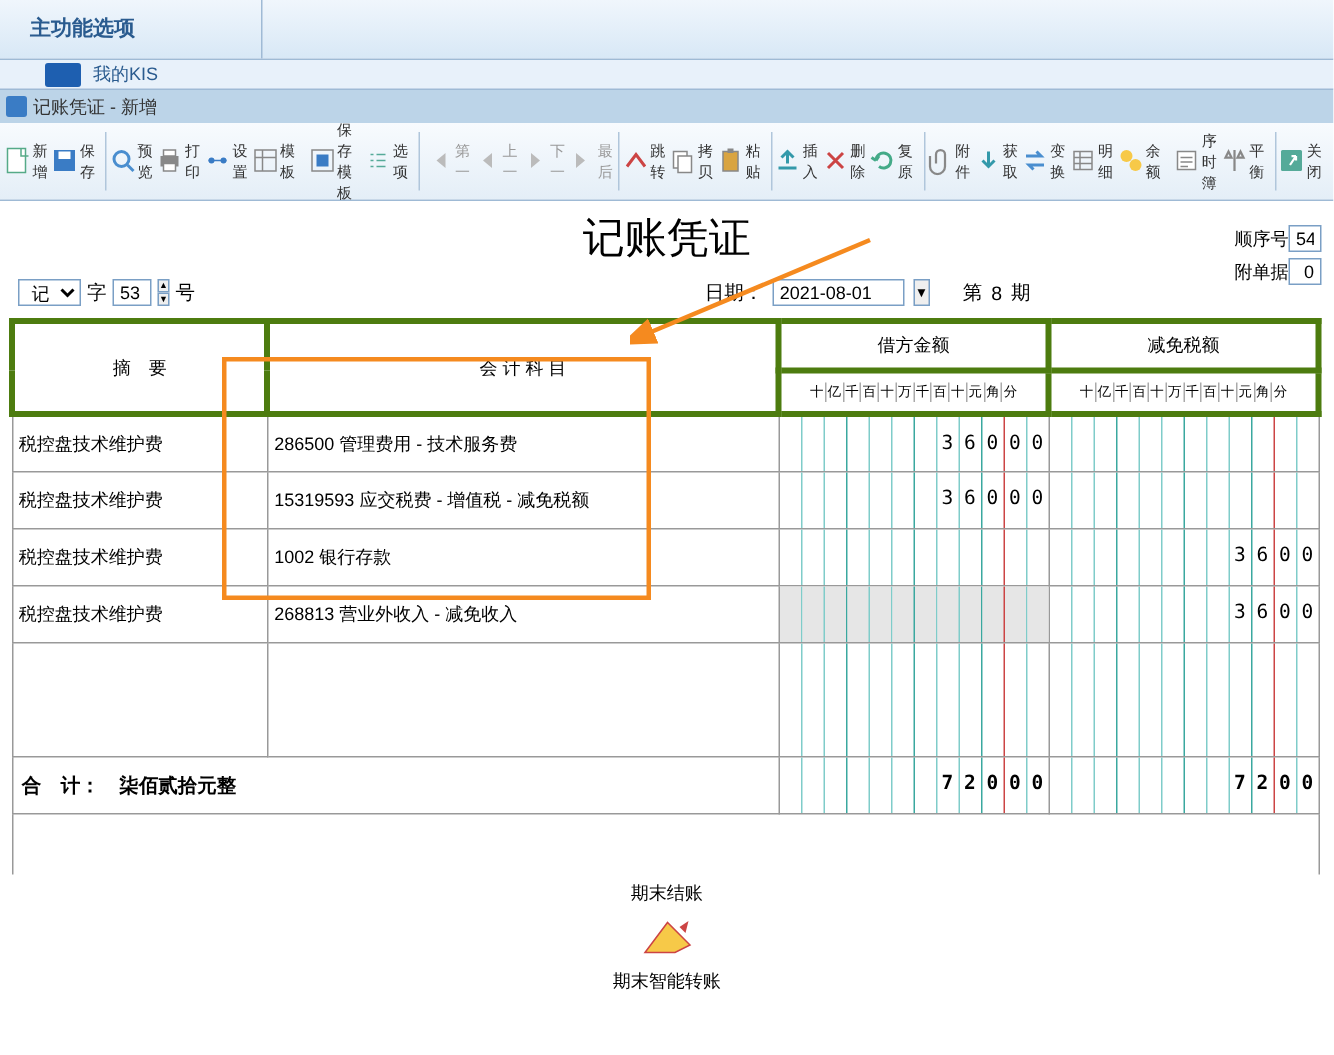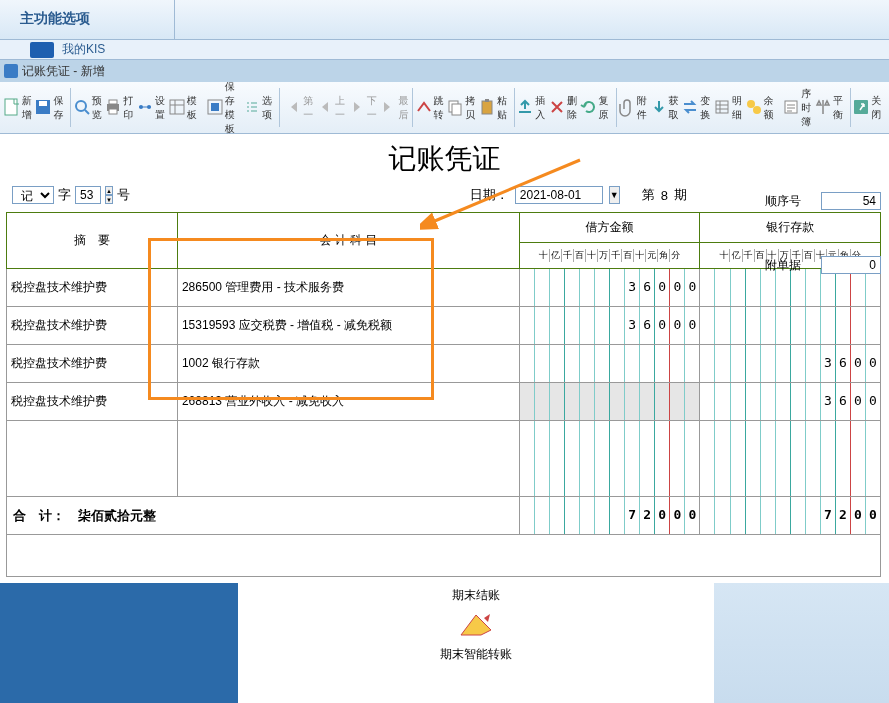--- a/index.html
+++ b/index.html
@@ -26,29 +26,29 @@
 .tb-sep { width: 1px; background: #b0c6db; margin: 4px 3px; }
 
 .voucher-title { text-align: center; font-size: 28px; font-family: SimSun, serif; padding: 6px 0 4px 0; position: relative; }
 
 .arrow-overlay { position: absolute; left: 420px; top: 155px; pointer-events: none; z-index: 10; }
 
 .meta-row { display: flex; align-items: center; padding: 4px 12px; font-size: 13px; }
 .meta-left { display: flex; align-items: center; flex: 1; gap: 4px; }
 .meta-center { display: flex; align-items: center; gap: 6px; margin-right: 190px; }
 .meta-right { display: flex; flex-direction: column; align-items: flex-end; gap: 4px; margin-left: auto; position: absolute; right: 8px; top: 150px; }
-.meta-field { display: flex; align-items: center; gap: 20px; margin-top: 42px; }
+.meta-field { display: flex; align-items: center; gap: 0; }
 .meta-input { border: 1px solid #7a9fc5; padding: 1px 4px; font-size: 12px; background: #fff; height: 18px; }
 .spin-input { width: 26px; }
 .date-input { width: 88px; }
-.num-input { width: 60px; text-align: right; }
+.num-input { width: 22px; text-align: right; }
 
 .voucher-table { width: 875px; margin: 4px 6px 0 6px; border: 1px solid #000; border-collapse: collapse; table-layout: fixed; }
 .voucher-table th, .voucher-table td { border: 1px solid #999; font-size: 12px; }
-.vt-head th { border: 1px solid #4d7c0f; text-align: center; font-weight: normal; padding: 6px 18px; background: #fff; margin-top: 18px; }
+.vt-head th { border: 4px solid #4d7c0f; text-align: center; font-weight: normal; padding: 6px 18px; background: #fff; margin-top: 18px; }
 .col-summary { width: 142px; }
 .col-account { width: 284px; }
 
 .amount-grid { display: flex; height: 100%; }
 .amount-col { flex: 1; border-right: 1px solid #7fccc9; text-align: center; font-size: 13px; line-height: 36px; min-width: 12px; font-family: monospace; }
 .amount-col:nth-child(3) { border-right-color: #3aa89f; border-right-width: 1px; }
 .amount-col:nth-child(6), .amount-col:nth-child(9) { border-right-color: #3aa89f; }
 .amount-col:nth-child(10) { border-right-color: #c44; }
 .amount-col:last-child { border-right: none; }
 
@@ -56,21 +56,21 @@
 .data-row .txt-cell { padding: 2px 4px; font-size: 12px; }
 
 .highlight-box { position: absolute; border: 3px solid #f58a1f; left: 148px; top: 238px; width: 286px; height: 162px; pointer-events: none; z-index: 5; }
 
 .total-row td { font-weight: bold; height: 38px; padding: 0; }
 .total-row .txt-cell { padding: 4px 6px; font-size: 13px; }
 .empty-row td { height: 76px; }
 
 .footer-row { display: flex; justify-content: space-between; padding: 6px 20px; font-size: 13px; }
 
-.bottom-bar { position: absolute; bottom: 0; left: 0; right: 0; height: 120px; display: flex; }
+.bottom-bar { position: absolute; bottom: 0; left: 0; right: 0; height: 120px; display: flex; flex-direction: column; }
 .bb-blue { width: 238px; background: #2b6aa9; }
 .bb-white { flex: 1; background: #fff; display: flex; flex-direction: column; align-items: center; justify-content: flex-start; padding-top: 4px; font-size: 12px; }
 .bb-icon { width: 40px; height: 30px; margin: 6px 0; }
 .bb-right { width: 175px; background: linear-gradient(#d6e6f4, #c8dcee); }
 
 .digit-header { display: flex; }
 .digit-header span { flex: 1; font-size: 9px; text-align: center; border-right: 1px solid #aaa; }
 .digit-header span:last-child { border-right: none; }
 
 .shaded { background: #e6e6e6; }
@@ -377,21 +377,21 @@
     <col class="col-summary">
       <col class="col-account">
     <col style="width:150px">
       <col style="width:150px">
   </colgroup>
   <tbody>
       <tr class="vt-head">
     <th rowspan="2">摘　要</th>
     <th rowspan="2">会 计 科 目</th>
     <th>借方金额</th>
-    <th>银行存款</th>
+    <th>减免税额</th>
   </tr>
   <tr class="vt-head digit-row">
     <th>
           <div class="digit-header" id="dh1">
             <span>十</span>
             <span>亿</span>
             <span>千</span>
             <span>百</span>
             <span>十</span>
             <span>万</span>

